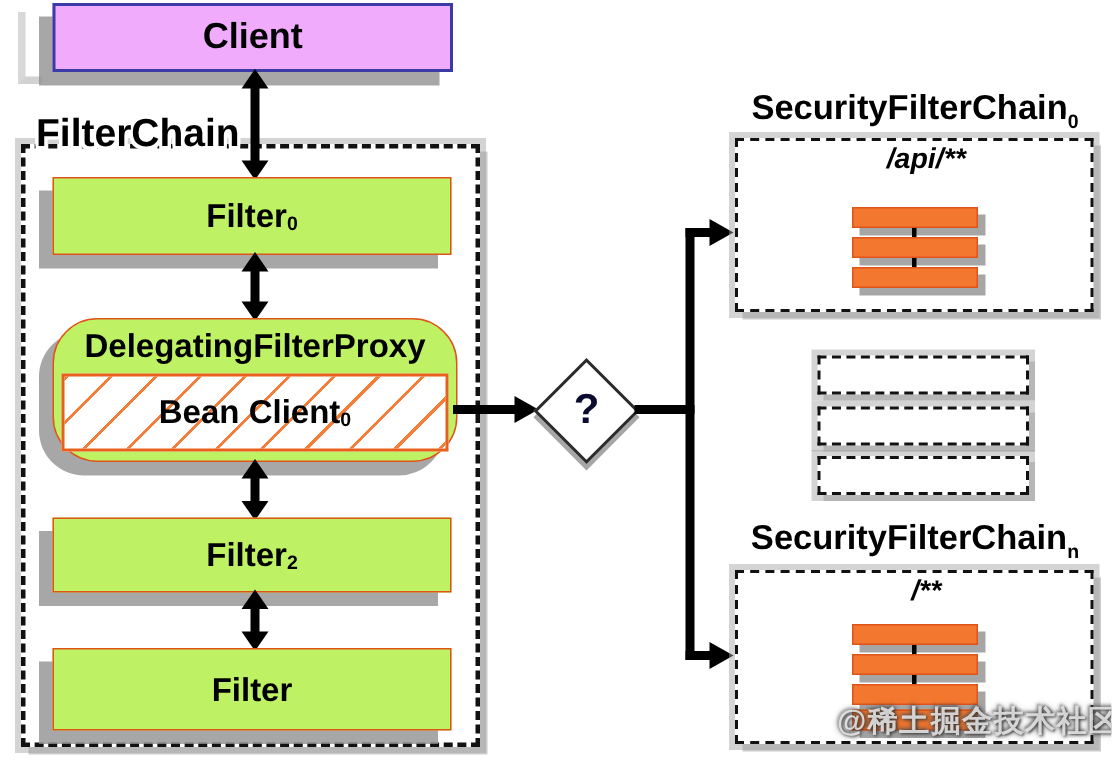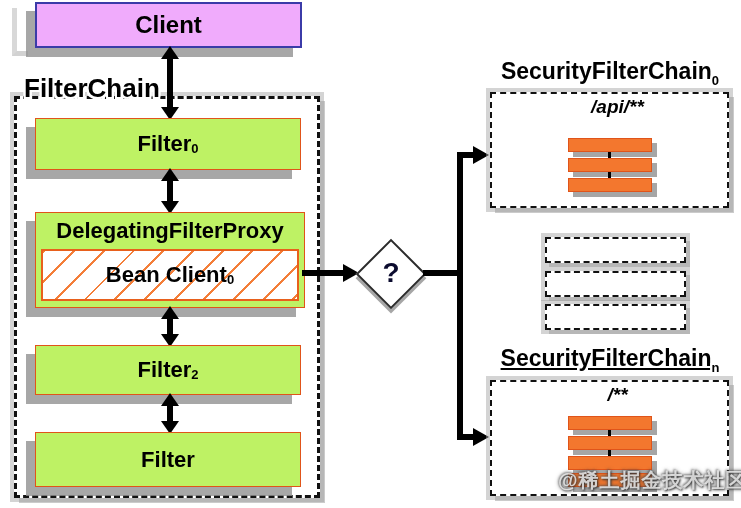--- a/index.html
+++ b/index.html
@@ -31,21 +31,21 @@
 
   
   .outline-label {
     position:absolute; font-weight:bold; color:#000;
     text-shadow:-2px -2px 0 #fff, 2px -2px 0 #fff, -2px 2px 0 #fff, 2px 2px 0 #fff,
                 -2px 0 0 #fff, 2px 0 0 #fff, 0 -2px 0 #fff, 0 2px 0 #fff;
     white-space:nowrap;
   }
 
   
-  #dfp { flex-direction:column; justify-content:flex-start; }
+  #dfp { flex-direction:column; justify-content:flex-start;border-radius:30px; }
   #dfp .dfp-title { height:36px; display:flex; align-items:center; font-size:22px; font-weight:bold; }
   .bean {
     width:258px; height:52px; background:#fff;
     background-image:repeating-linear-gradient(135deg, rgba(243,119,46,0.95) 0 2px, transparent 2px 21px);
     border:2px solid #E8601C;
     display:flex; align-items:center; justify-content:center;
     font-size:22px; font-weight:bold;
   }
 
   
@@ -194,21 +194,21 @@
       <div class="slot-bar"></div>
       <div class="tick"></div>
       <div class="slot-bar"></div>
     </div>
   </div>
 
   <div class="ellipsis-box" style="top:237px;"></div>
   <div class="ellipsis-box" style="top:271px;"></div>
   <div class="ellipsis-box" style="top:304px;"></div>
 
-  <div class="outline-label sfc-title" style="left:487px; top:345px; width:246px;text-decoration:underline;">
+  <div class="outline-label sfc-title" style="left:487px; top:345px; width:246px;">
     <span>SecurityFilterChain</span><span class="t-sub">n</span>
   </div>
   <div class="dashed thin" style="left:490px; top:380px; width:239px; height:116px;">
     <div class="pattern">/**</div>
     <div class="slots" style="top:34px;">
       <div class="slot-bar"></div>
       <div class="tick"></div>
       <div class="slot-bar"></div>
       <div class="tick"></div>
       <div class="slot-bar"></div>

